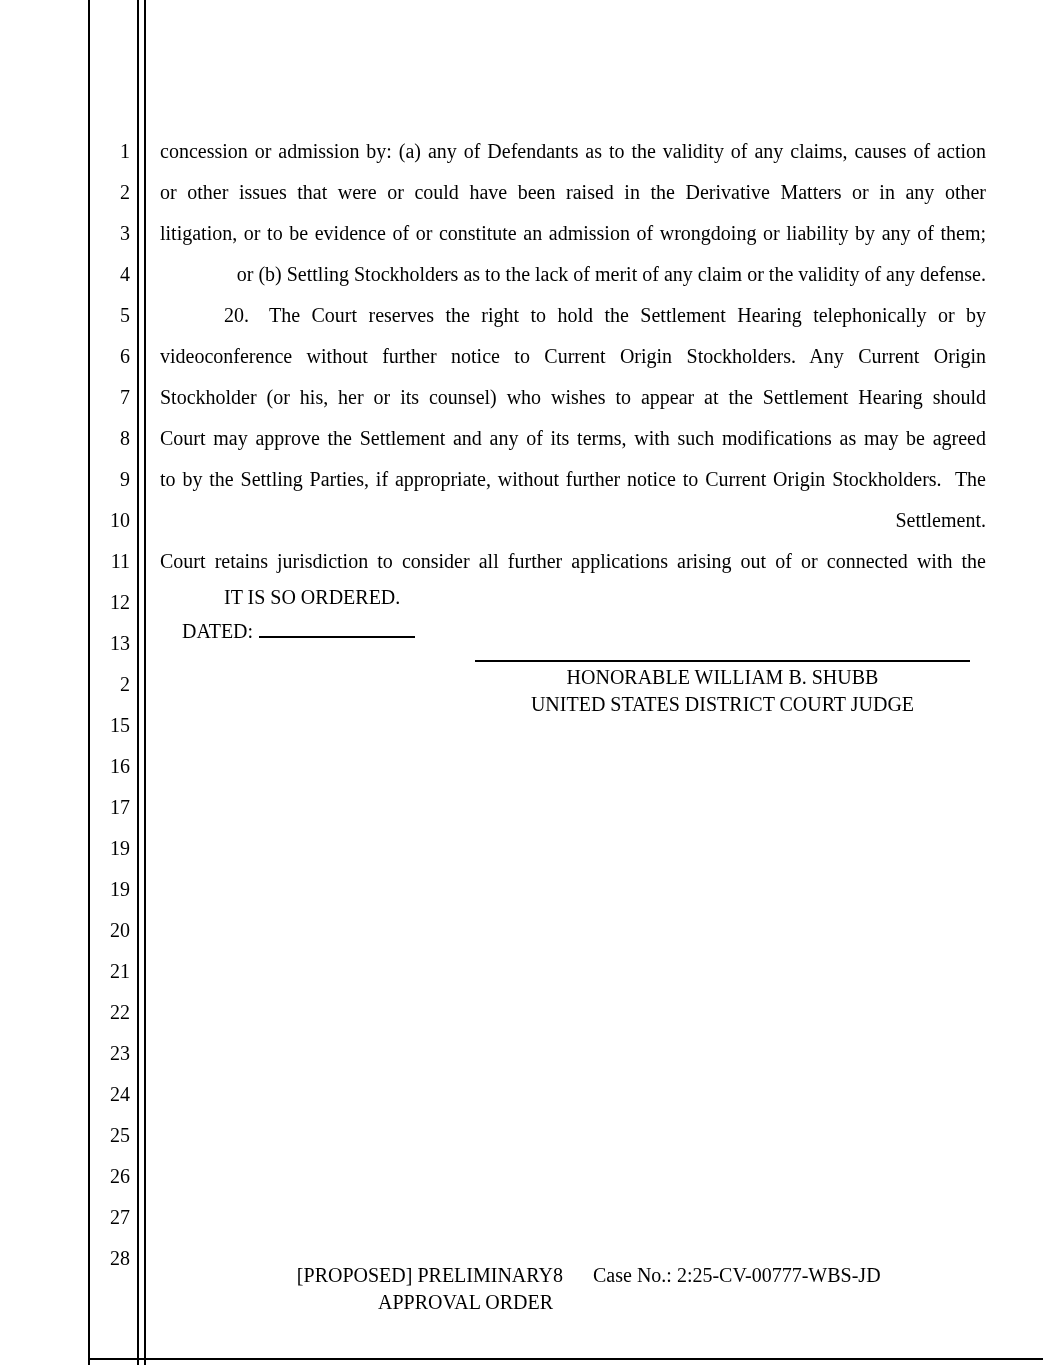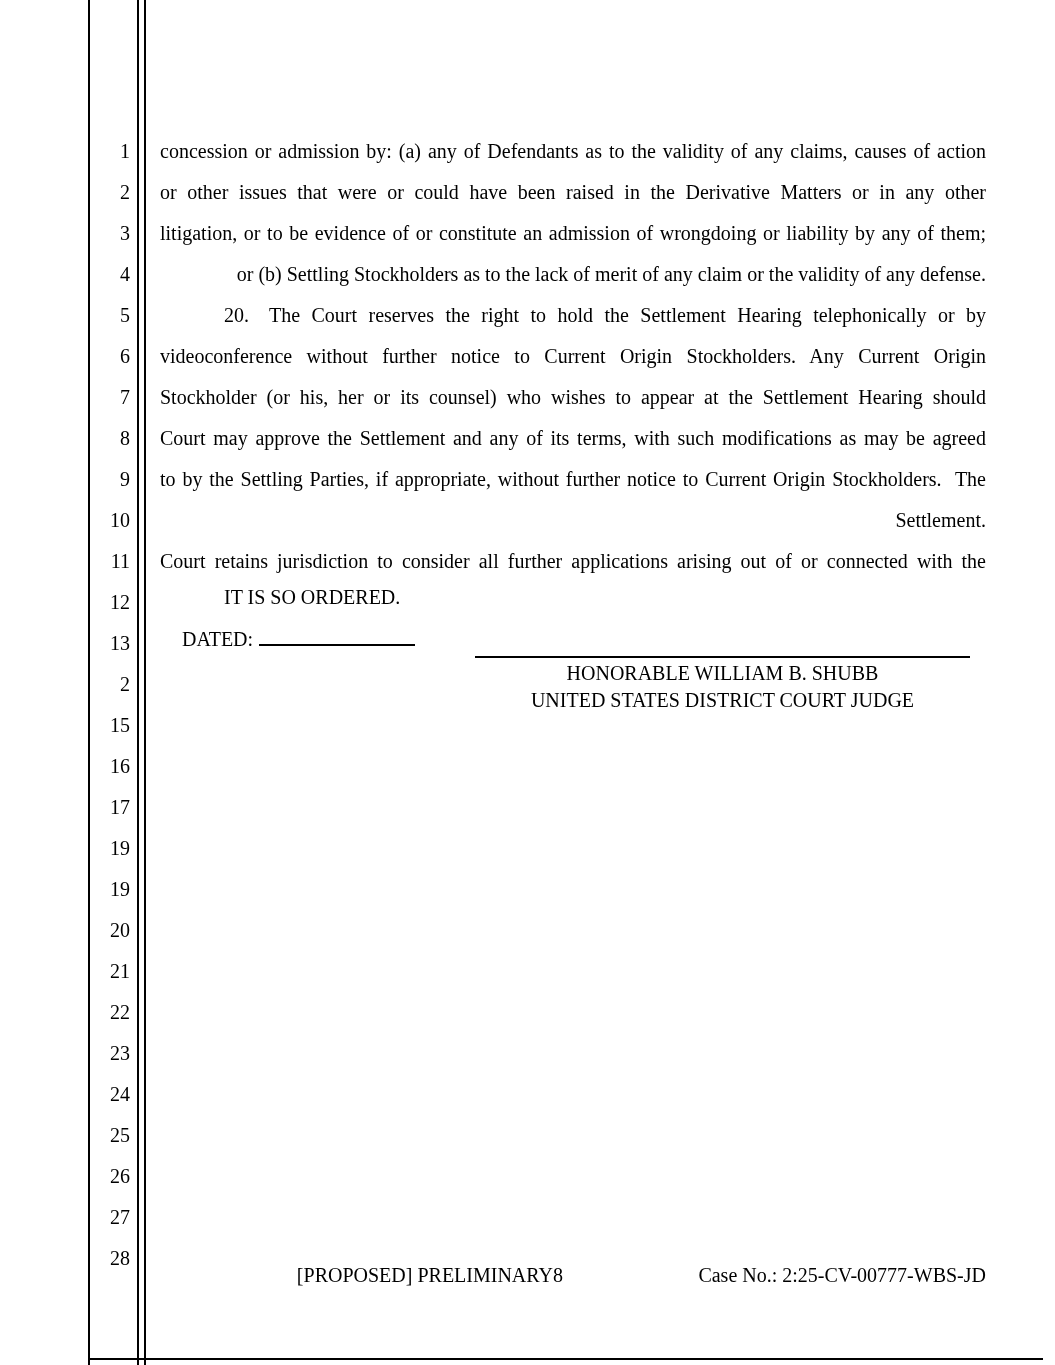--- a/index.html
+++ b/index.html
@@ -54,35 +54,35 @@
     line-height: 41px;
   }
   .body-line { min-height: 41px; text-align: right; }
   .body-line.justify { text-align: justify; text-align-last: justify; }
   .body-line.indent { text-indent: 64px; }
   .so-ordered {
     padding-left: 64px;
     line-height: 30px;
   }
   .dated-row {
-    margin-top: 10px;
+    margin-top: 2px;
     padding-left: 22px;
     line-height: 34px;
     white-space: nowrap;
   }
   .date-blank {
     display: inline-block;
     width: 156px;
     height: 1em;
     border-bottom: 2px solid #000;
     margin-left: 6px;
     vertical-align: baseline;
   }
   .sig-block {
-    margin-top: 0;
+    margin-top: 12px;
     margin-left: 315px;
     width: 495px;
     border-top: 2px solid #000;
     padding-top: 2px;
     text-align: center;
     line-height: 27px;
     font-size: 20px;
   }
   
   .footer {
@@ -91,21 +91,21 @@
     top: 1262px;
     width: 826px;
     display: grid;
     grid-template-columns: 1fr auto 1fr;
     align-items: start;
     font-size: 20px;
     line-height: 27px;
   }
   .footer-title { text-align: right; }
   .footer-page { text-align: center; padding-right: 30px; }
-  .footer-case { text-align: right; }
+  .footer-case { text-align: left; }
 </style>
 </head>
 <body>
 
 <div class="page">
 
   <div class="vline-single"></div>
   <div class="vline-double"></div>
   <div class="bottom-rule"></div>
 
@@ -161,18 +161,19 @@
 
     <div class="sig-block">
       <div>HONORABLE WILLIAM B. SHUBB</div>
       <div>UNITED STATES DISTRICT COURT JUDGE</div>
     </div>
   </div>
 
   <div class="footer">
     <div class="footer-title">
       <div>[PROPOSED] PRELIMINARY</div>
+      <div>APPROVAL ORDER</div>
     </div>
     <div class="footer-page">8</div>
     <div class="footer-case">Case No.: 2:25-CV-00777-WBS-JD</div>
   </div>
 
 </div>
 
 </body></html>

